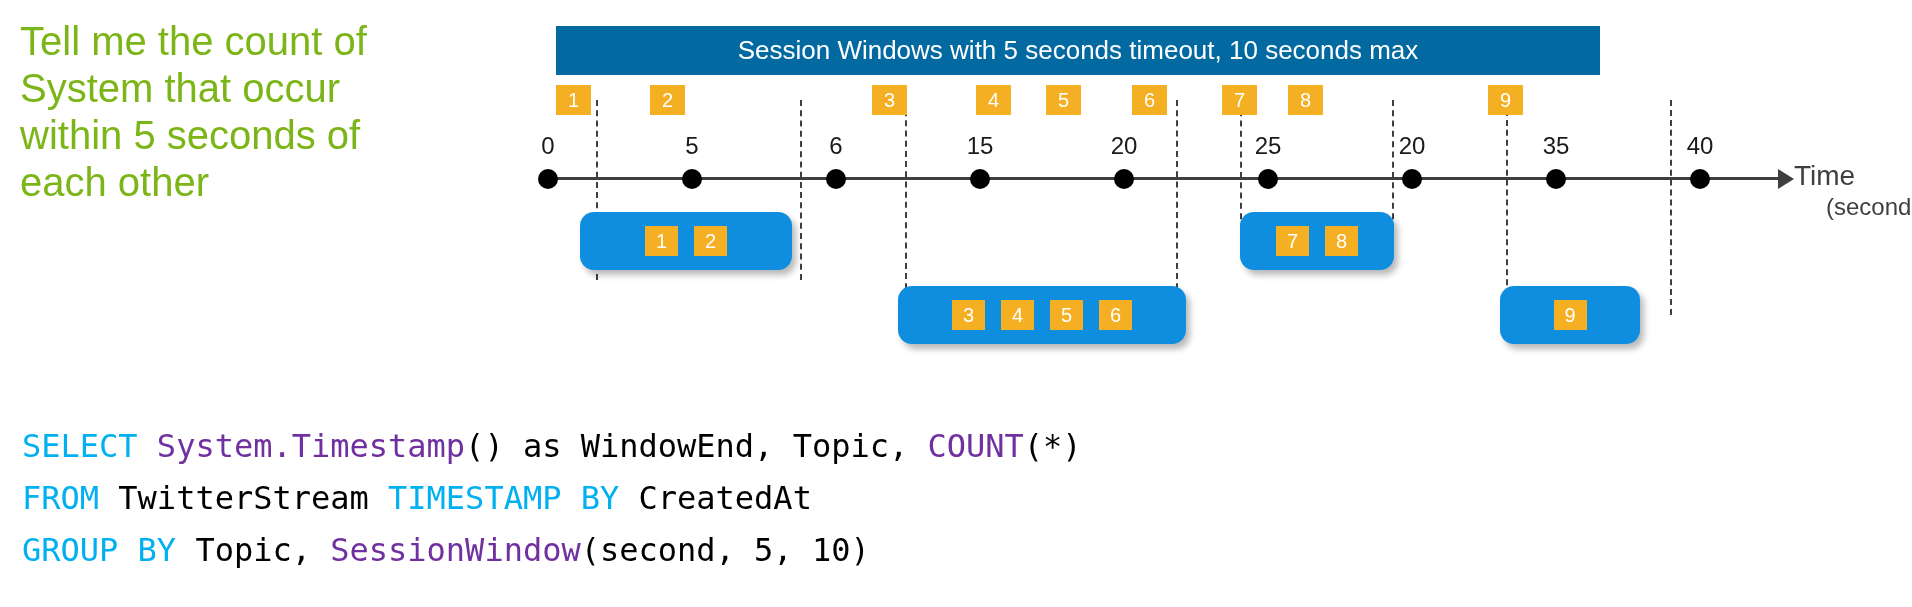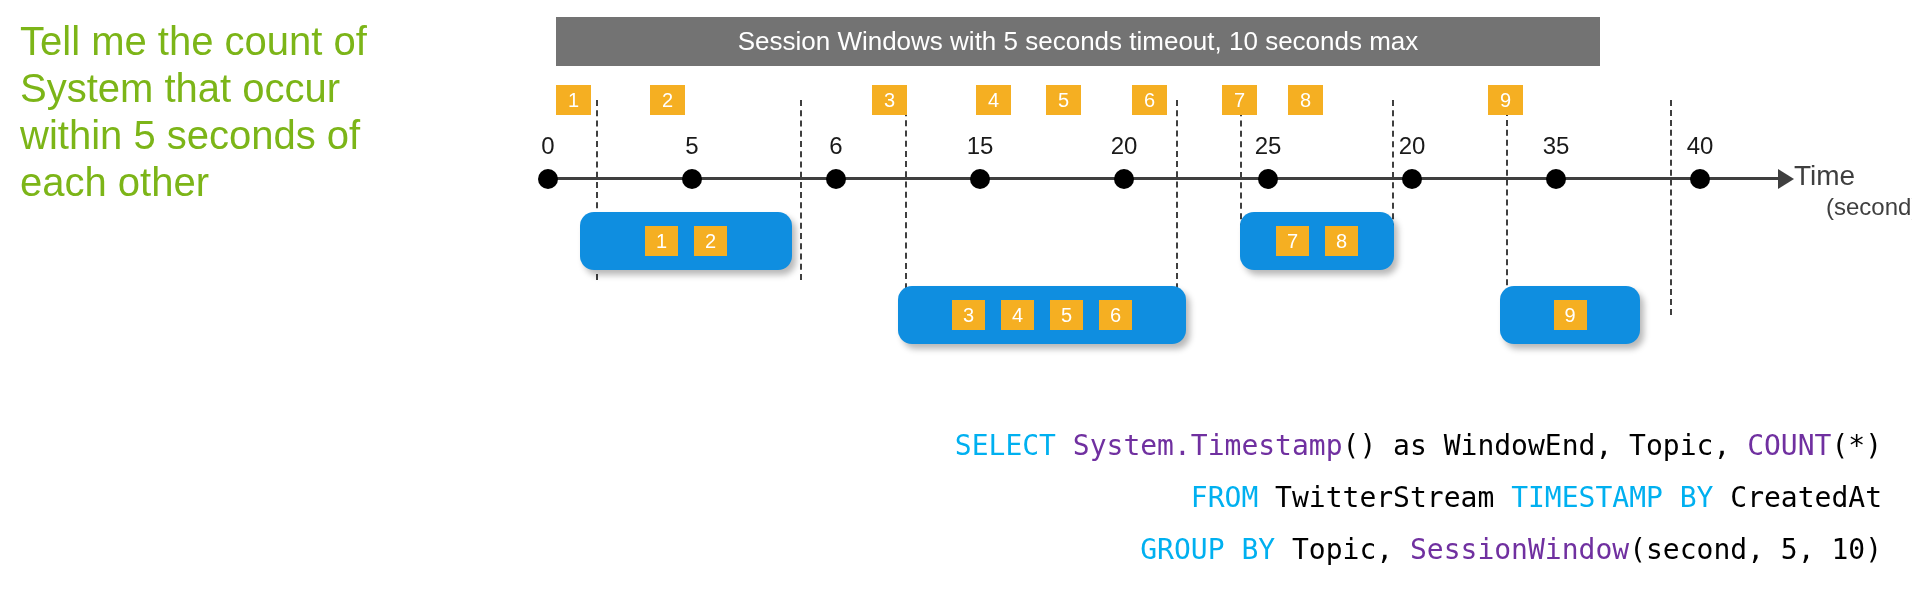--- a/index.html
+++ b/index.html
@@ -44,36 +44,36 @@
          font-size:20px;font-family:"Liberation Sans",sans-serif;}
   .badge-top{width:35px;height:30px;top:85px;}
   .badge-in{width:33px;height:30px;}
 
   
   .window{position:absolute;background:#0F8EE0;border-radius:14px;
           box-shadow:4px 5px 6px rgba(0,0,0,0.28);}
 
   
   #sql{position:absolute;left:22px;top:420px;width:1860px;
-       font-family:"DejaVu Sans Mono",monospace;font-size:28px;line-height:52px;
-       color:#000000;white-space:pre;text-align:right;}
+       font-family:"DejaVu Sans Mono",monospace;font-size:32px;line-height:52px;
+       color:#000000;white-space:pre;}
 </style>
 </head>
 <body>
 
 <div id="stage">
 
   <div id="prompt" style="color: rgb(124, 181, 24);">
       <div>Tell me the count of</div>
       <div>System that occur</div>
       <div>within 5 seconds of</div>
       <div>each other</div>
     </div>
 
-  <div id="banner" style="background: #737373;">
+  <div id="banner" style="background: #0369a1; margin-top: 9px;">
     <div id="banner-label" style="color: rgb(255, 255, 255);">Session Windows with 5 seconds timeout, 10 seconds max</div>
   </div>
 
   <div id="guides">
       <div class="dashed" style="left: 596px; top: 100px; height: 180px;"></div>
       <div class="dashed" style="left: 800px; top: 100px; height: 180px;"></div>
       <div class="dashed" style="left: 905px; top: 100px; height: 230px;"></div>
       <div class="dashed" style="left: 1176px; top: 100px; height: 230px;"></div>
       <div class="dashed" style="left: 1240px; top: 100px; height: 150px;"></div>
       <div class="dashed" style="left: 1392px; top: 100px; height: 150px;"></div>

